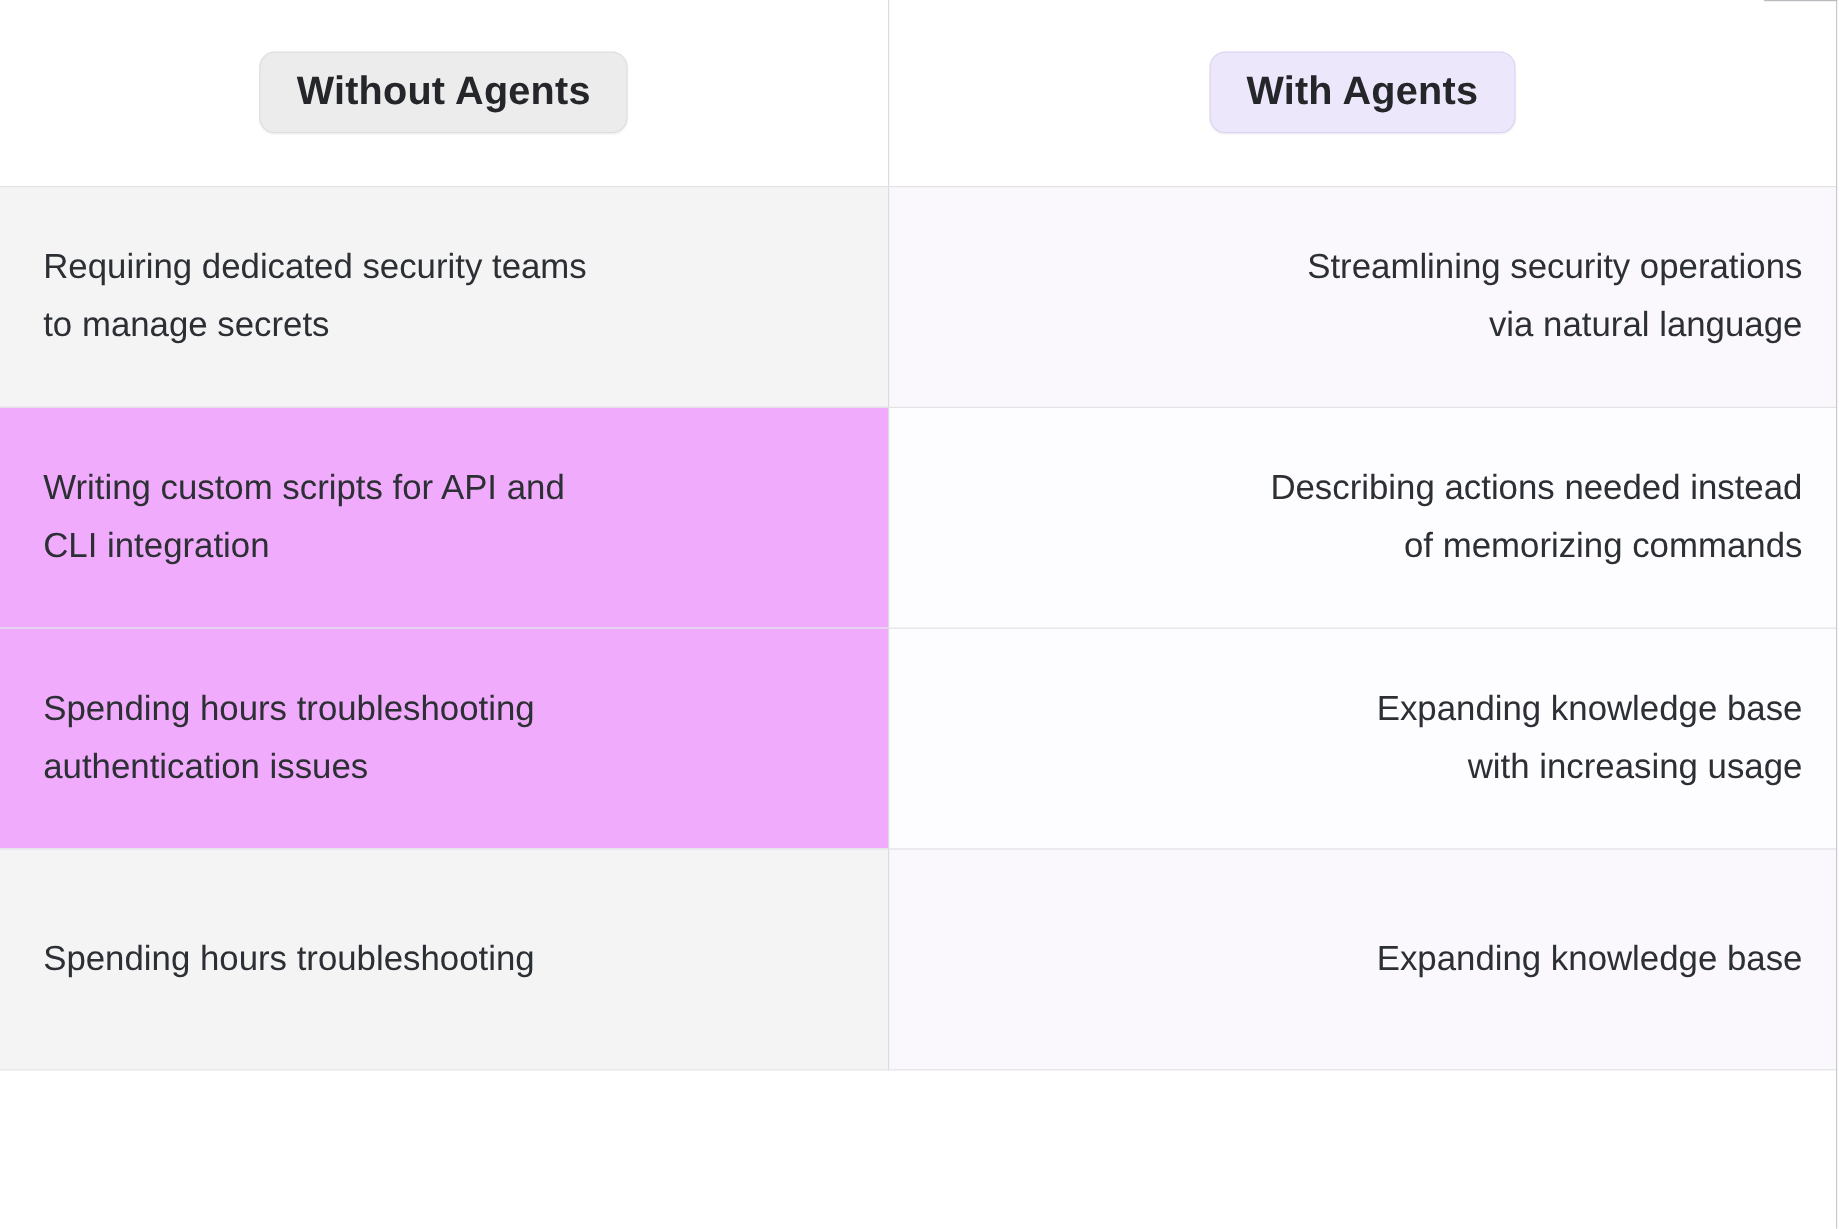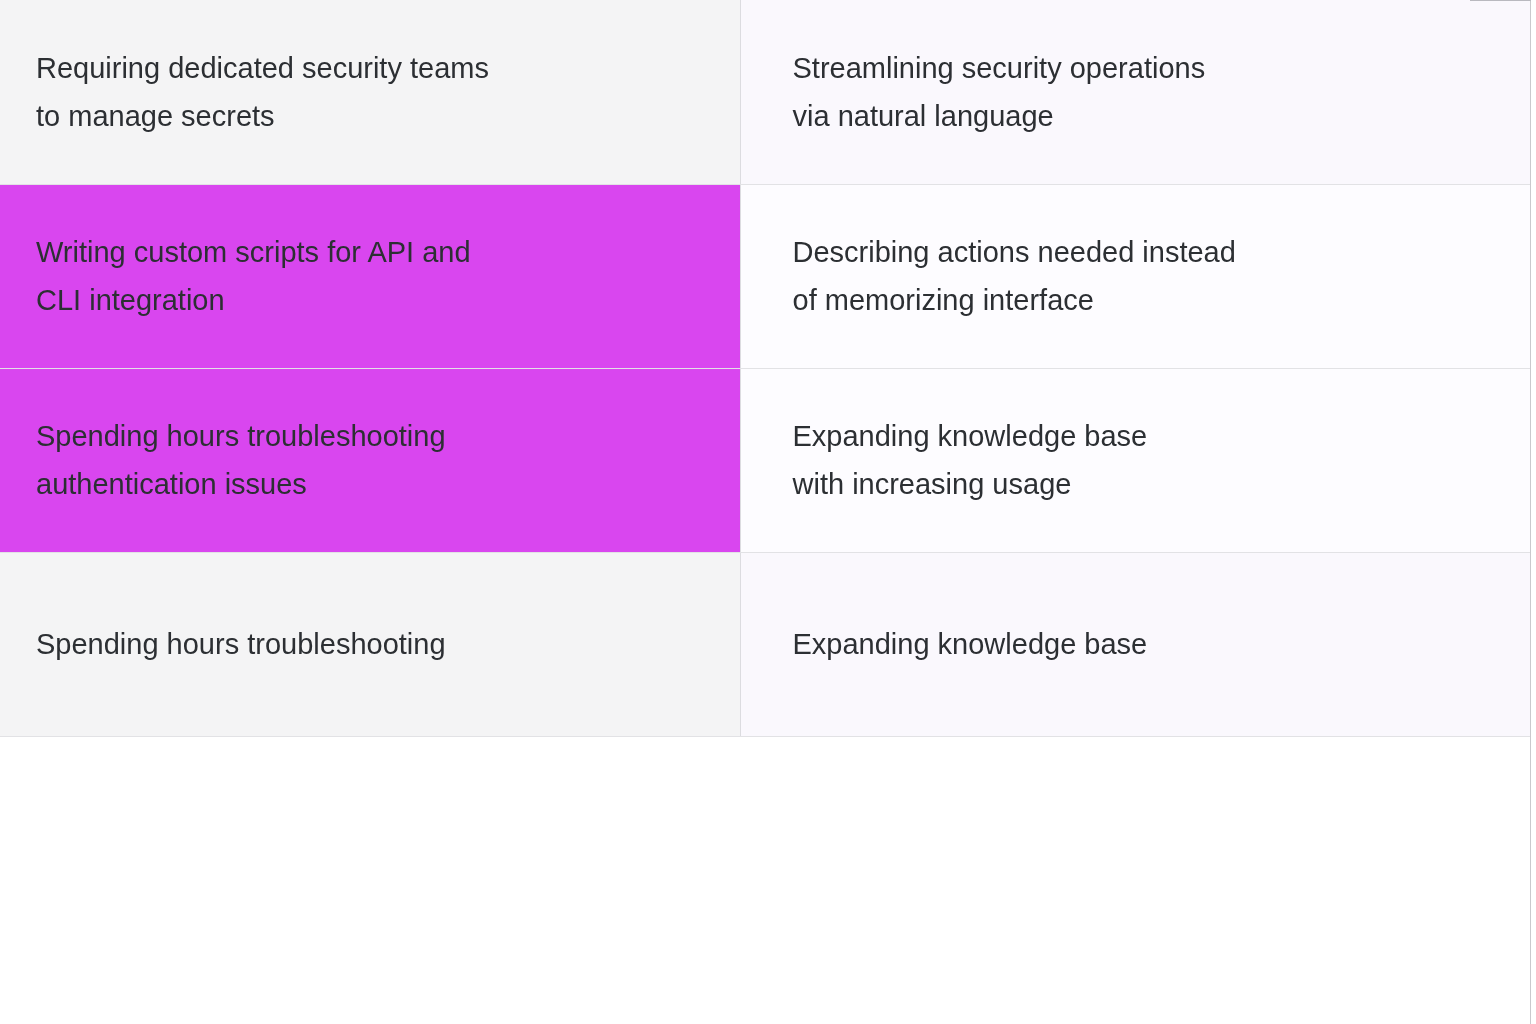--- a/index.html
+++ b/index.html
@@ -65,20 +65,21 @@
     width: 740px;
     border-right: 1px solid #dcdce0;
     padding-left: 36px;
     padding-right: 28px;
   }
 
   .col-right {
     width: 790px;
     padding-left: 52px;
     padding-right: 28px;
+    text-align: right;
   }
 
   
   .row-header .cell {
     height: 155px;
     background: #ffffff;
     text-align: center;
     padding-left: 0;
     padding-right: 0;
     border-bottom: 1px solid #e2e2e5;
@@ -105,58 +106,66 @@
     box-shadow: 0 1px 1px rgba(0,0,0,0.045);
   }
 
   
   .row-body .cell {
     height: 184px;
   }
 
   .row-body.stripe .col-left  { background: #f4f4f5; }
   .row-body.stripe .col-right { background: #faf8fd; }
-  .row-body.plain  .col-left  { background: #d946ef; }
+  .row-body.plain  .col-left  { background: #f0abfc; }
   .row-body.plain  .col-right { background: #fdfcff; }
 
   .cell-text {
     font-size: 29px;
     line-height: 48px;
     color: #2c2f33;
     font-weight: 400;
     white-space: pre-line;
   }
 </style>
 </head>
 <body>
 
 <div class="comparison-card">
 
   <div class="table">
 
+    <div class="row row-header">
+      <div class="cell col-left">
+        <span class="badge badge-plain">Without Agents</span>
+      </div>
+      <div class="cell col-right">
+        <span class="badge badge-accent">With Agents</span>
+      </div>
+    </div>
 
     <div class="row row-body stripe">
       <div class="cell col-left">
         <div class="cell-text">Requiring dedicated security teams
 to manage secrets</div>
       </div>
       <div class="cell col-right">
         <div class="cell-text">Streamlining security operations
 via natural language</div>
       </div>
     </div>
 
     <div class="row row-body plain">
       <div class="cell col-left">
         <div class="cell-text">Writing custom scripts for API and
 CLI integration</div>
       </div>
       <div class="cell col-right">
         <div class="cell-text">Describing actions needed instead
-of memorizing interface</div>
+of memorizing commands</div>
       </div>
     </div>
 
 
     <div class="row row-body plain">
       <div class="cell col-left">
         <div class="cell-text">Spending hours troubleshooting
 authentication issues</div>
       </div>
       <div class="cell col-right">

